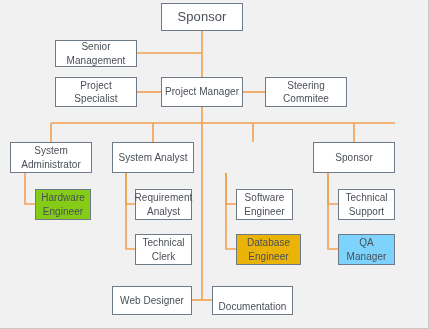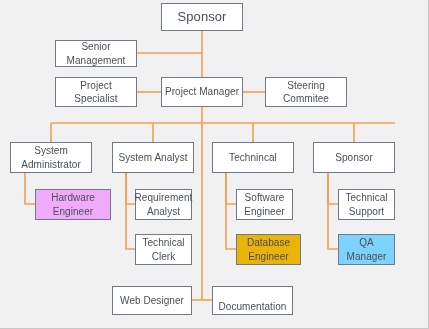--- a/index.html
+++ b/index.html
@@ -72,23 +72,22 @@
       <polyline points="202,300 212,300" fill="none" stroke="#f2a050" stroke-width="1.6" stroke-linecap="butt" stroke-linejoin="miter"></polyline>
     </svg>
 <div class="org-node lvl1" style="left: 161px; top: 3px; width: 82px; height: 28px; border-color: rgb(110, 122, 138); background: rgb(255, 255, 255); color: rgb(74, 79, 87);"><span>Sponsor</span></div>
     <div class="org-node lvl2" style="left: 55px; top: 40px; width: 82px; height: 27px; border-color: rgb(110, 122, 138); background: rgb(255, 255, 255); color: rgb(74, 79, 87);"><span>Senior Management</span></div>
     <div class="org-node lvl3" style="left: 55px; top: 77px; width: 82px; height: 30px; border-color: rgb(110, 122, 138); background: rgb(255, 255, 255); color: rgb(74, 79, 87);"><span>Project Specialist</span></div>
     <div class="org-node lvl3" style="left: 265px; top: 77px; width: 82px; height: 30px; border-color: rgb(110, 122, 138); background: rgb(255, 255, 255); color: rgb(74, 79, 87);"><span>Steering Commitee</span></div>
     <div class="org-node lvl3" style="left: 161px; top: 77px; width: 82px; height: 30px; border-color: rgb(110, 122, 138); background: rgb(255, 255, 255); color: rgb(74, 79, 87);"><span>Project Manager</span></div>
     <div class="org-node lvl4" style="left: 10px; top: 142px; width: 82px; height: 31px; border-color: rgb(110, 122, 138); background: rgb(255, 255, 255); color: rgb(74, 79, 87);"><span>System
 Administrator</span></div>
     <div class="org-node lvl4" style="left: 112px; top: 142px; width: 82px; height: 31px; border-color: rgb(110, 122, 138); background: rgb(255, 255, 255); color: rgb(74, 79, 87);"><span>System Analyst</span></div>
-    <div class="org-node lvl4" style="left: 212px; top: 142px; width: 82px; height: 31px; border-color: rgb(110, 122, 138); background: rgb(255, 255, 255); color: rgb(74, 79, 87);"><span>Technincal</span></div>
     <div class="org-node lvl4" style="left: 313px; top: 142px; width: 82px; height: 31px; border-color: rgb(110, 122, 138); background: rgb(255, 255, 255); color: rgb(74, 79, 87);"><span>Sponsor</span></div>
-    <div class="org-node lvl5" style="left: 35px; top: 189px; width: 76px; height: 31px; border-color: rgb(110, 122, 138); background: #f0abfc; color: rgb(74, 79, 87);"><span>Hardware
+    <div class="org-node lvl5" style="left: 35px; top: 189px; width: 56px; height: 31px; border-color: rgb(110, 122, 138); background: #84cc16; color: rgb(74, 79, 87);"><span>Hardware
 Engineer</span></div>
     <div class="org-node lvl5" style="left: 135px; top: 189px; width: 57px; height: 31px; border-color: rgb(110, 122, 138); background: rgb(255, 255, 255); color: rgb(74, 79, 87);"><span>Requirement
 Analyst</span></div>
     <div class="org-node lvl5" style="left: 236px; top: 189px; width: 57px; height: 31px; border-color: rgb(110, 122, 138); background: rgb(255, 255, 255); color: rgb(74, 79, 87);"><span>Software
 Engineer</span></div>
     <div class="org-node lvl5" style="left: 338px; top: 189px; width: 57px; height: 31px; border-color: rgb(110, 122, 138); background: rgb(255, 255, 255); color: rgb(74, 79, 87);"><span>Technical
 Support</span></div>
     <div class="org-node lvl5" style="left: 135px; top: 234px; width: 57px; height: 31px; border-color: rgb(110, 122, 138); background: rgb(255, 255, 255); color: rgb(74, 79, 87);"><span>Technical
 Clerk</span></div>
     <div class="org-node lvl5" style="left: 236px; top: 234px; width: 65px; height: 31px; border-color: rgb(110, 122, 138); background: #eab308; color: rgb(74, 79, 87);"><span>Database

